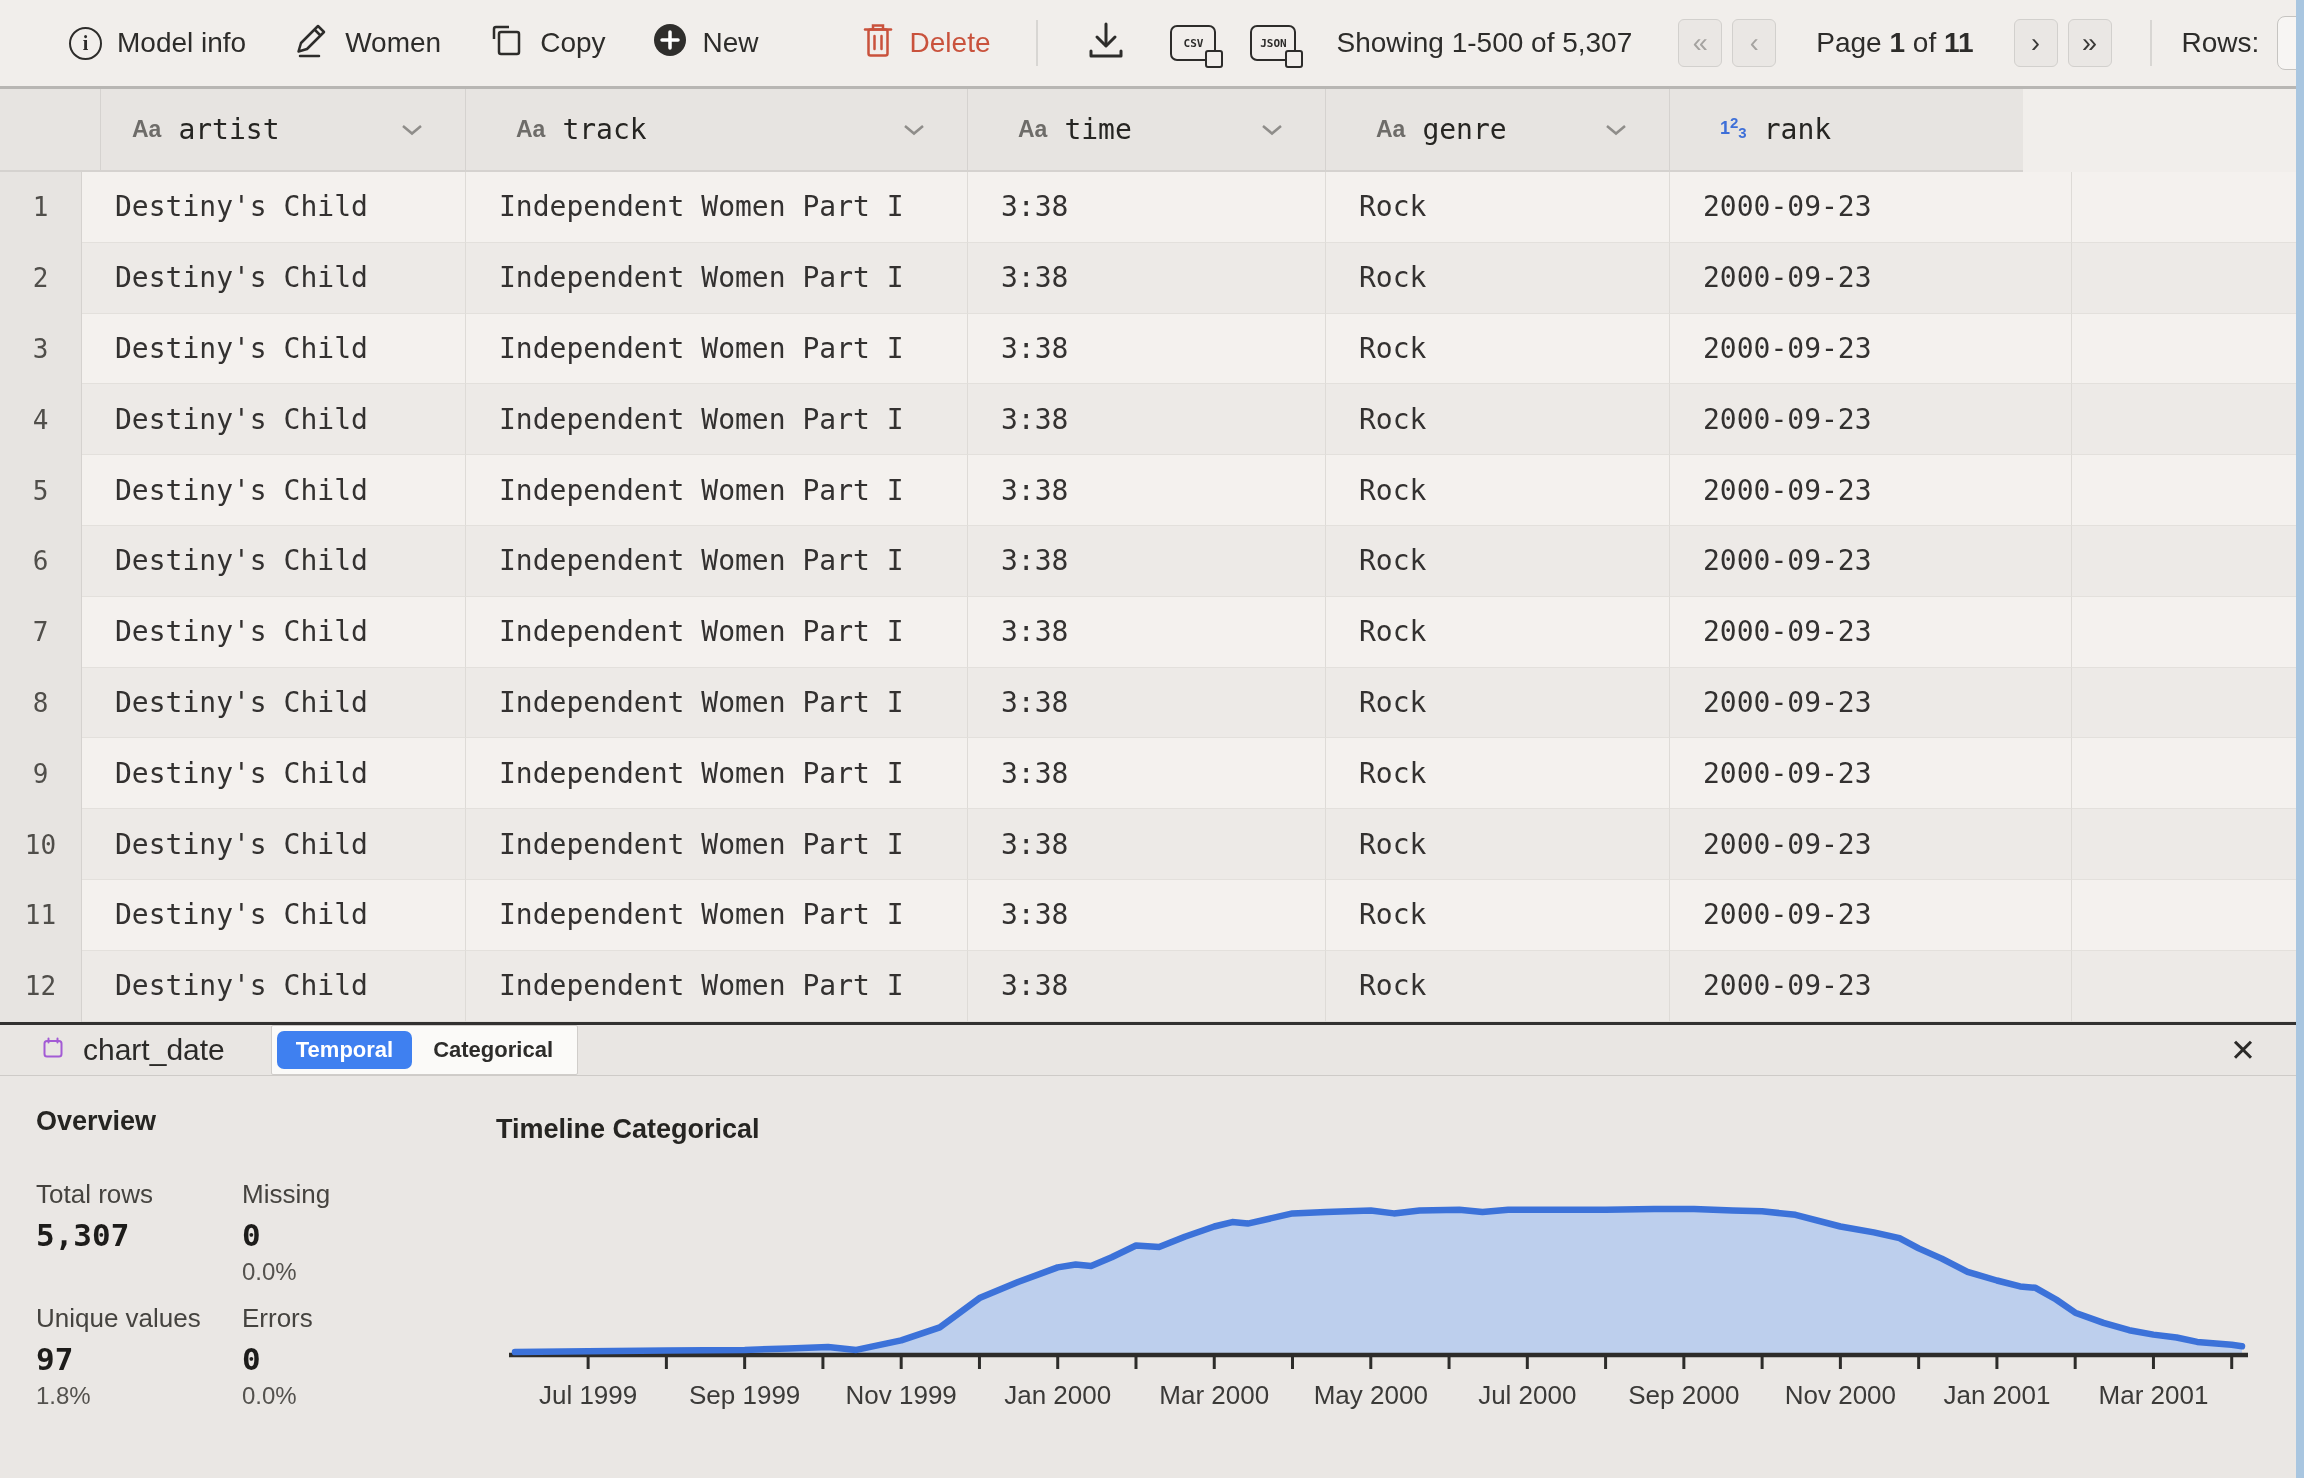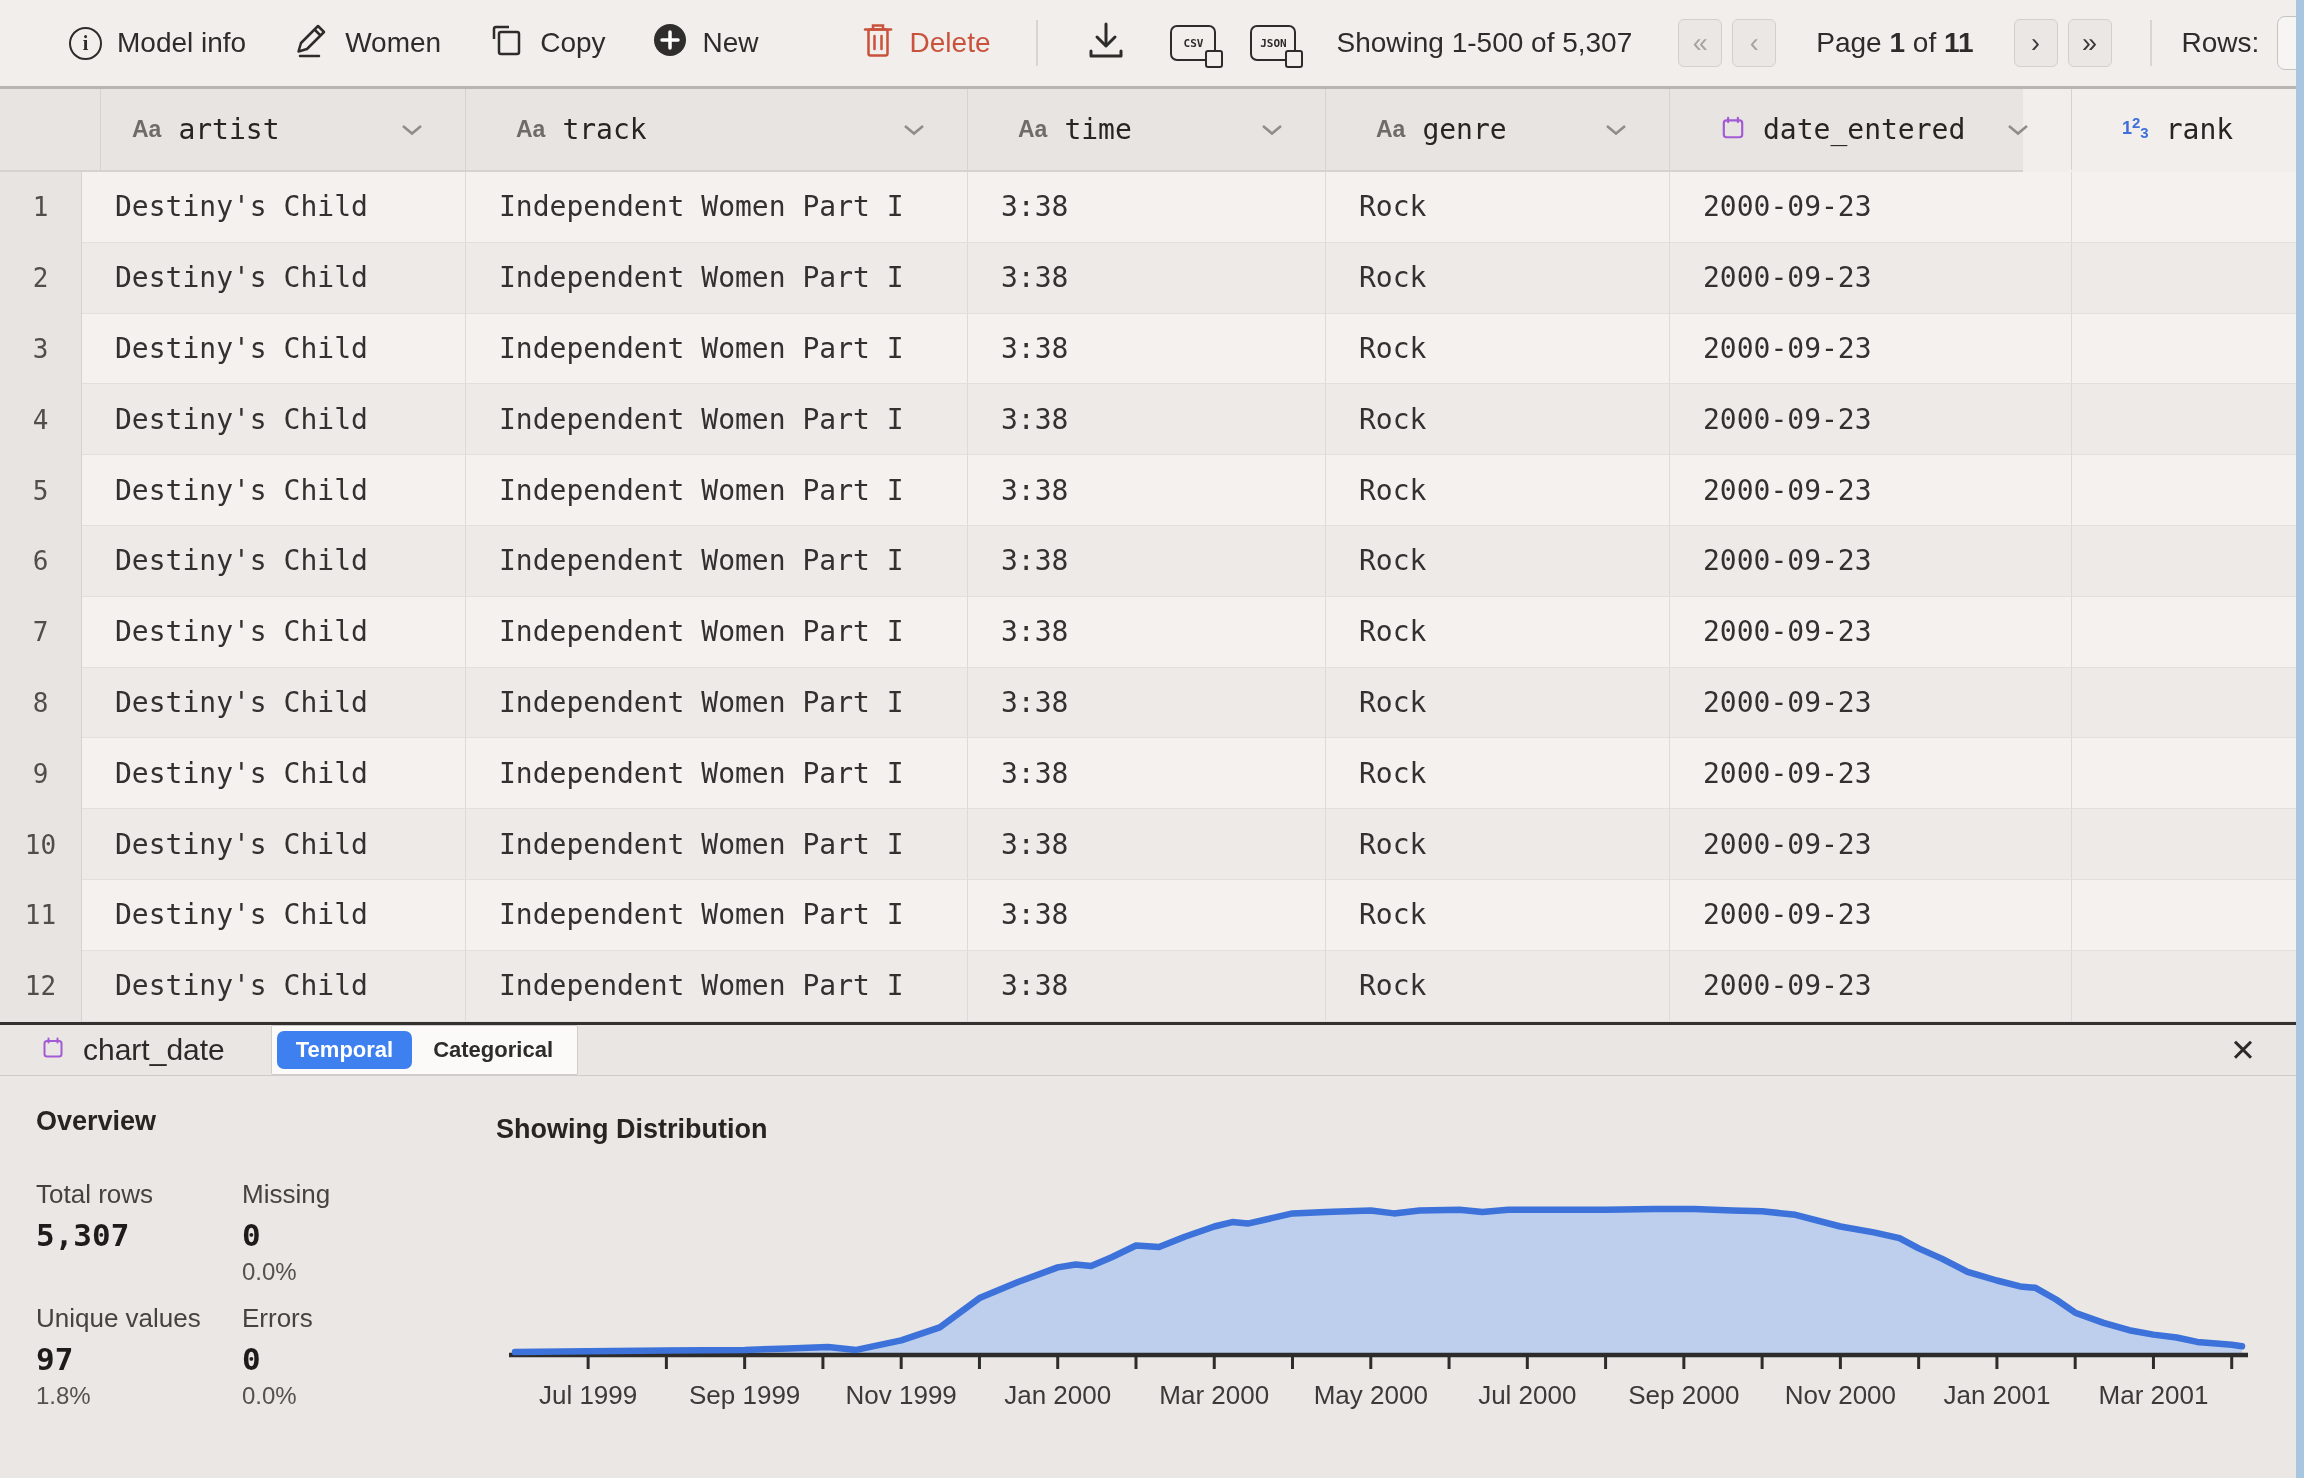--- a/index.html
+++ b/index.html
@@ -201,34 +201,20 @@
         <span class="hname">time</span>
       </span>
       <svg class="chev" width="22" height="12" viewBox="0 0 22 12">
         <polyline points="2,2 11,9.5 20,2" fill="none" stroke="#8f8d8a" stroke-width="2.5"></polyline>
       </svg>
     </div>
     <div class="hcell">
       <span class="hgroup">
         <span class="type-aa">Aa</span>
         <span class="hname">genre</span>
-      </span>
-      <svg class="chev" width="22" height="12" viewBox="0 0 22 12">
-        <polyline points="2,2 11,9.5 20,2" fill="none" stroke="#8f8d8a" stroke-width="2.5"></polyline>
-      </svg>
-    </div>
-    <div class="hcell">
-      <span class="hgroup">
-        <span>
-          <svg width="26" height="26" viewBox="0 0 24 24" fill="none" stroke="#a35bd5" stroke-width="2" stroke-linecap="round">
-            <rect x="3.5" y="5" width="17" height="15.5" rx="2.5"></rect>
-            <path d="M7.5 2.5 v4 M16.5 2.5 v4"></path>
-          </svg>
-        </span>
-        <span class="hname">date_entered</span>
       </span>
       <svg class="chev" width="22" height="12" viewBox="0 0 22 12">
         <polyline points="2,2 11,9.5 20,2" fill="none" stroke="#8f8d8a" stroke-width="2.5"></polyline>
       </svg>
     </div>
     <div class="hcell">
       <span class="hgroup">
         <span class="n123">
             <i class="d1">1</i>
             <i class="d2">2</i>
@@ -384,21 +370,21 @@
             <div class="val">97</div>
             <div class="sub">1.8%</div>
           </div>
           <div class="stat">
             <div class="lbl">Errors</div>
             <div class="val">0</div>
             <div class="sub">0.0%</div>
           </div>
         </div>
       </div>
-      <div class="tl-title">Showing Distribution</div>
+      <div class="tl-title">Timeline Categorical</div>
       <svg class="chart-svg" width="1760" height="290" viewBox="0 0 1760 290">
           <path d="M10.0,212.1 L83.1,211.3 L161.4,210.6 L239.7,209.9 L283.4,208.4 L323.1,207.0 L351.3,209.9 L396.2,200.4 L434.8,187.3 L474.5,158.1 L513.0,142.0 L552.7,127.4 L570.7,124.5 L586.1,125.9 L606.7,117.2 L631.0,105.5 L654.1,107.0 L679.8,96.7 L709.3,86.5 L727.3,82.1 L742.7,83.6 L787.5,73.4 L820.9,71.9 L865.8,70.5 L888.9,73.4 L914.6,70.5 L954.3,69.7 L977.5,71.9 L1003.2,69.7 L1045.5,69.7 L1100.6,69.7 L1149.4,69.0 L1189.1,69.0 L1227.7,70.5 L1257.1,71.2 L1290.5,74.8 L1335.4,86.5 L1368.8,92.4 L1394.5,98.2 L1413.7,108.4 L1436.8,118.6 L1462.5,131.8 L1491.9,140.5 L1515.1,146.4 L1530.5,147.8 L1551.1,159.5 L1570.2,172.7 L1598.5,182.9 L1624.2,190.2 L1648.4,194.6 L1671.6,197.5 L1692.2,201.9 L1726.7,204.8 L1737.0,206.2 L1737.0,215 L10.0,215 Z" fill="#bdcfed"></path>
           <line x1="4" x2="1743" y1="215" y2="215" stroke="#2d2c2a" stroke-width="4.5"></line>
           <line x1="83.12392806098143" x2="83.12392806098143" y1="215" y2="229" stroke="#2d2c2a" stroke-width="3"></line>
           <text x="83.12392806098143" y="264" text-anchor="middle" class="axlbl">Jul 1999</text>
           <line x1="161.39018580276323" x2="161.39018580276323" y1="215" y2="229" stroke="#2d2c2a" stroke-width="3"></line>
           <line x1="239.65644354454506" x2="239.65644354454506" y1="215" y2="229" stroke="#2d2c2a" stroke-width="3"></line>
           <text x="239.65644354454506" y="264" text-anchor="middle" class="axlbl">Sep 1999</text>
           <line x1="317.92270128632686" x2="317.92270128632686" y1="215" y2="229" stroke="#2d2c2a" stroke-width="3"></line>
           <line x1="396.1889590281086" x2="396.1889590281086" y1="215" y2="229" stroke="#2d2c2a" stroke-width="3"></line>

